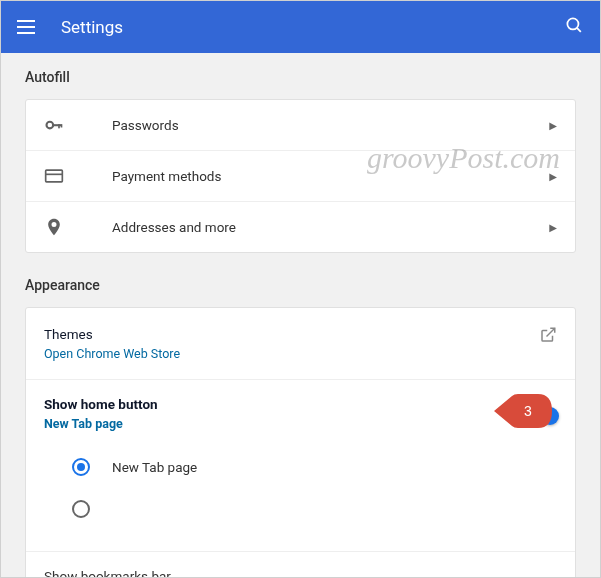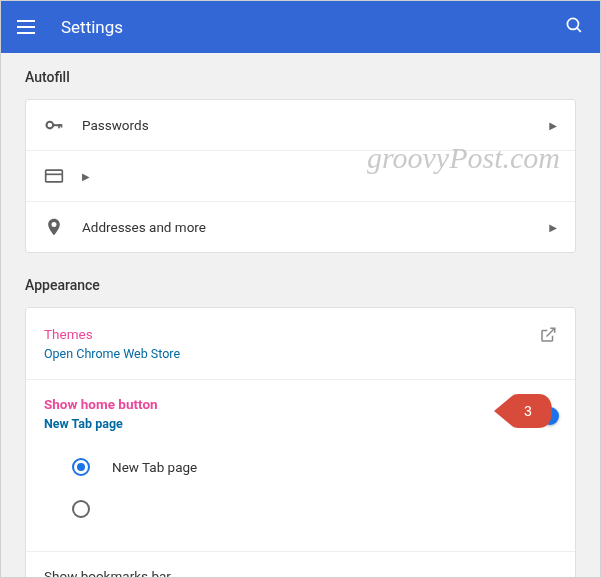--- a/index.html
+++ b/index.html
@@ -13,25 +13,25 @@
 .content { position: absolute; top: 52px; left: 0; right: 0; bottom: 0; background: #f1f1f1; overflow-y: scroll; }
 .content::-webkit-scrollbar { width: 15px; }
 .content::-webkit-scrollbar-track { background: #f1f1f1; }
 .content::-webkit-scrollbar-thumb { background: #b8b8b8; }
 .section { padding: 16px 24px 8px; }
 .section-title { font-size: 14px; color: #333; margin-bottom: 14px; font-weight: 500; }
 .card { background: #fff; border: 1px solid #e0e0e0; border-radius: 3px; }
 .row { display: flex; align-items: center; padding: 15px 18px; cursor: pointer; border-bottom: 1px solid #eee; }
 .row:last-child { border-bottom: none; }
 .icon-cell { width: 38px; color: #616161; display: flex; align-items: center; }
-.row-label { flex: 1; font-size: 13.5px; color: #333; }
+.row-label { flex: 1; font-size: 13.5px; color: #333; margin-left: 30px; }
 .chevron { color: #666; font-size: 10px; }
 .themes-row { display: flex; align-items: flex-start; padding: 18px 18px; border-bottom: 1px solid #eee; }
 .themes-text { flex: 1; }
-.themes-title { font-size: 13.5px; color: #ec4899; margin-bottom: 4px; }
+.themes-title { font-size: 13.5px; color: #0f172a; margin-bottom: 4px; }
 .themes-sub { font-size: 12.5px; color: #0369a1; }
 .launch-icon { color: #888; cursor: pointer; }
 .homebtn-row { padding: 16px 18px 18px; border-bottom: 1px solid #eee; }
 .homebtn-top { display: flex; align-items: center; font-weight: bold; }
 .homebtn-text { flex: 1; }
 .toggle { position: relative; width: 30px; height: 14px; background: #a3c2f7; border-radius: 8px; cursor: pointer; margin-top: 6px; }
 .toggle-knob { position: absolute; right: -2px; top: -3px; width: 18px; height: 18px; background: #1a73e8; border-radius: 50%; box-shadow: 0 1px 3px rgba(0,0,0,0.3); }
 .radio-group { margin-top: 18px; padding-left: 28px; }
 .radio-row { display: flex; align-items: center; min-height: 36px; margin-bottom: 6px; }
 .radio { width: 18px; height: 18px; border: 2px solid #666; border-radius: 50%; margin-right: 22px; position: relative; cursor: pointer; flex-shrink: 0; }
@@ -80,20 +80,21 @@
         <div class="row-label">Passwords</div>
         <div class="chevron">▶</div>
       </div>
       <div class="row">
         <div class="icon-cell">
           <svg width="20" height="20" viewBox="0 0 24 24" fill="none" stroke="#616161" stroke-width="2">
                 <rect x="2" y="5" width="20" height="14" rx="1"></rect>
                 <line x1="2" y1="10" x2="22" y2="10"></line>
               </svg>
         </div>
+        <div class="row-label">Payment methods</div>
         <div class="chevron">▶</div>
       </div>
       <div class="row">
         <div class="icon-cell">
           <svg width="20" height="20" viewBox="0 0 24 24" fill="#616161">
                 <path d="M12 2C8 2 5 5 5 9c0 5 7 13 7 13s7-8 7-13c0-4-3-7-7-7zm0 10a3 3 0 110-6 3 3 0 010 6z"></path>
               </svg>
         </div>
         <div class="row-label">Addresses and more</div>
         <div class="chevron">▶</div>

